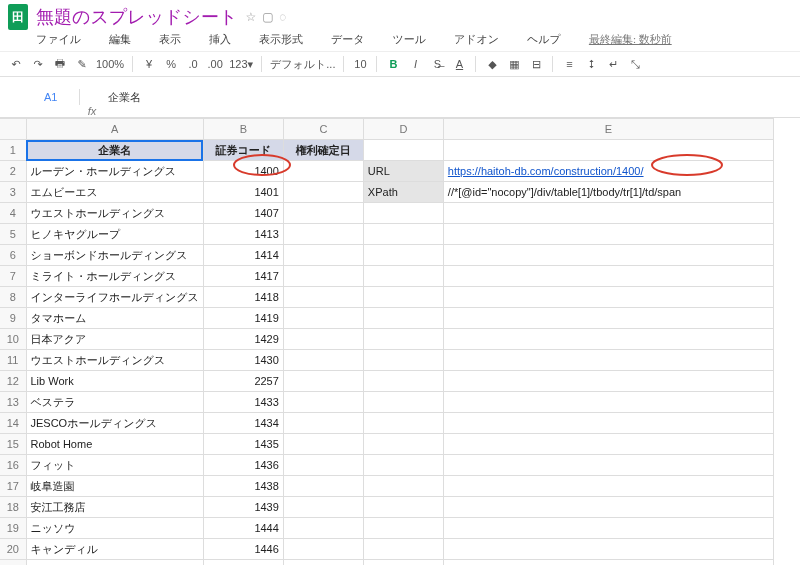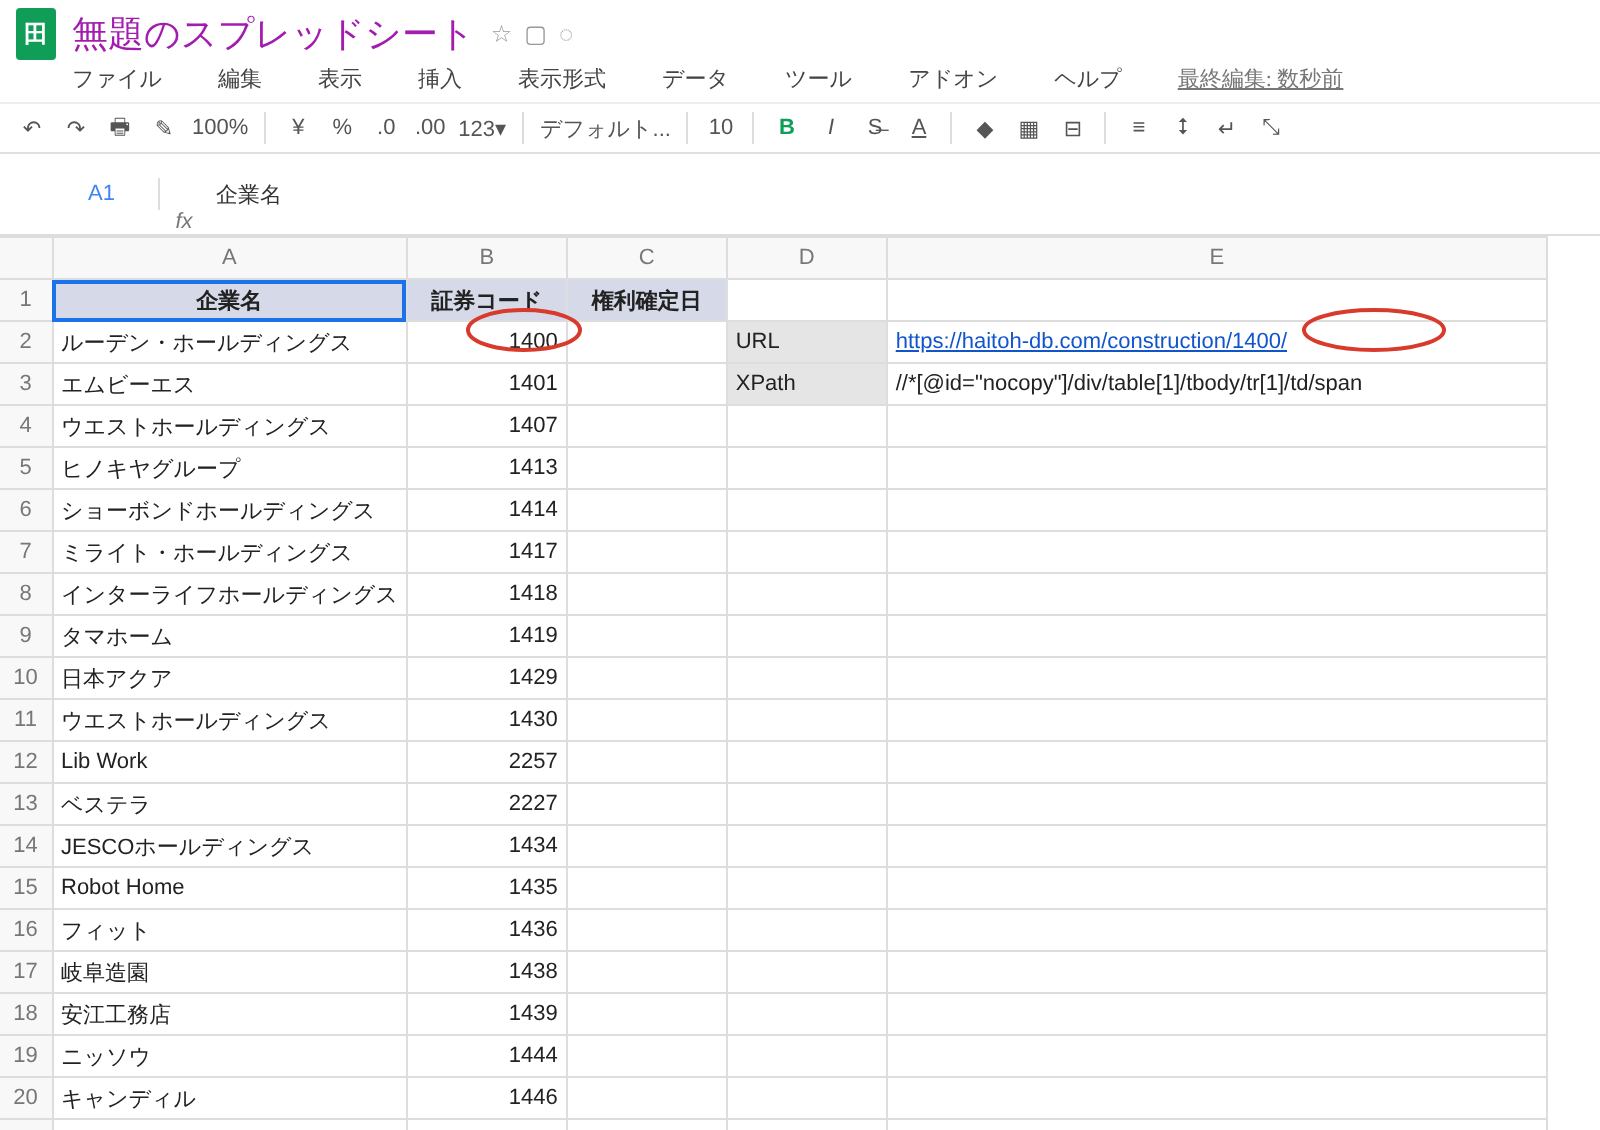--- a/index.html
+++ b/index.html
@@ -220,21 +220,21 @@
           <td class="rowhdr">12</td>
           <td class="left">Lib Work</td>
           <td class="right">2257</td>
           <td></td>
           <td></td>
           <td></td>
         </tr>
         <tr>
           <td class="rowhdr">13</td>
           <td class="left">ベステラ</td>
-          <td class="right">2227</td>
+          <td class="right">1433</td>
           <td></td>
           <td></td>
           <td></td>
         </tr>
         <tr>
           <td class="rowhdr">14</td>
           <td class="left">JESCOホールディングス</td>
           <td class="right">1434</td>
           <td></td>
           <td></td>

